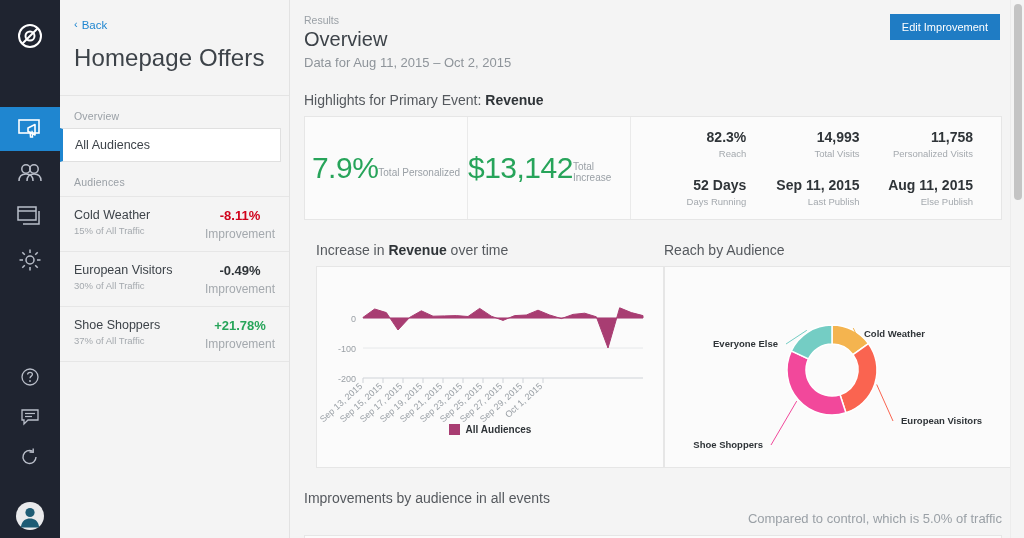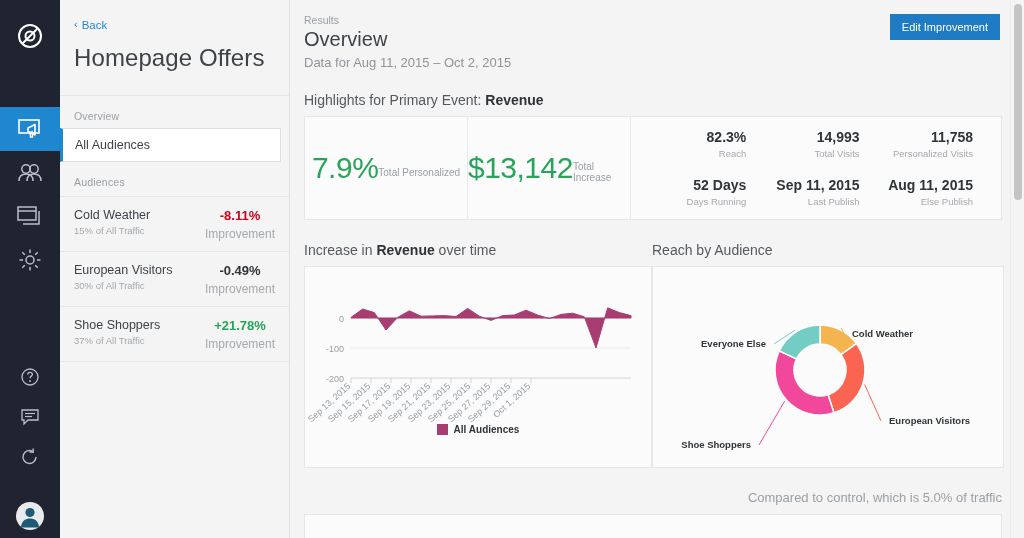--- a/index.html
+++ b/index.html
@@ -114,21 +114,21 @@
     grid-template-rows: 1fr 1fr;
     align-content: center;
     padding: 12px 22px 12px 8px;
   }
   .stat { text-align: right; padding-right: 6px; }
   .stat-v { font-size: 14px; color: #2f3438; font-weight: 700; }
   .stat-l { font-size: 9.5px; color: #a4a9ae; margin-top: 3px; }
   .stat.row2 { padding-top: 10px; }
 
   .charts-row { display: flex; gap: 0; margin-top: 22px; }
-  .chart-col { width: 396px; }
+  .chart-col { width: 396px; margin-left: 12px; }
   .chart-col.right { margin-left: 0; width: 352px; }
   .chart-title { font-size: 14px; color: #55595e; font-weight: 400; margin-bottom: 8px; }
   .chart-title b { color: #2f3438; font-weight: 700; }
   .chart-card { height: 202px; background: #fbfbfb; border: 1px solid #e6e6e6; position: relative; }
   .spacer-col { width: 12px; }
 
   .legend {
     position: absolute; bottom: 32px; left: 0; right: 0;
     display: flex; align-items: center; justify-content: center; gap: 6px;
   }
@@ -414,20 +414,21 @@
                 <path d="M 131.7 134.1 L 106 178" fill="none" stroke="#f2489b" stroke-width="1"></path>
                 <text class="donut-lbl" x="98" y="181" text-anchor="end">Shoe Shoppers</text>
                 <path d="M 141.8 63.3 L 121 77" fill="none" stroke="#74cdc4" stroke-width="1"></path>
                 <text class="donut-lbl" x="113" y="80" text-anchor="end">Everyone Else</text>
               </svg>
           </div>
         </div>
       </div>
 
       <div class="footer-sec">
+        <div class="footer-title">Improvements by audience in all events</div>
         <div class="footer-sub">Compared to control, which is 5.0% of traffic</div>
         <div class="footer-card"></div>
       </div>
     </div>
 
     <div class="scrollbar-track">
       <div class="scrollbar-thumb"></div>
     </div>
   </section>
 </div>

